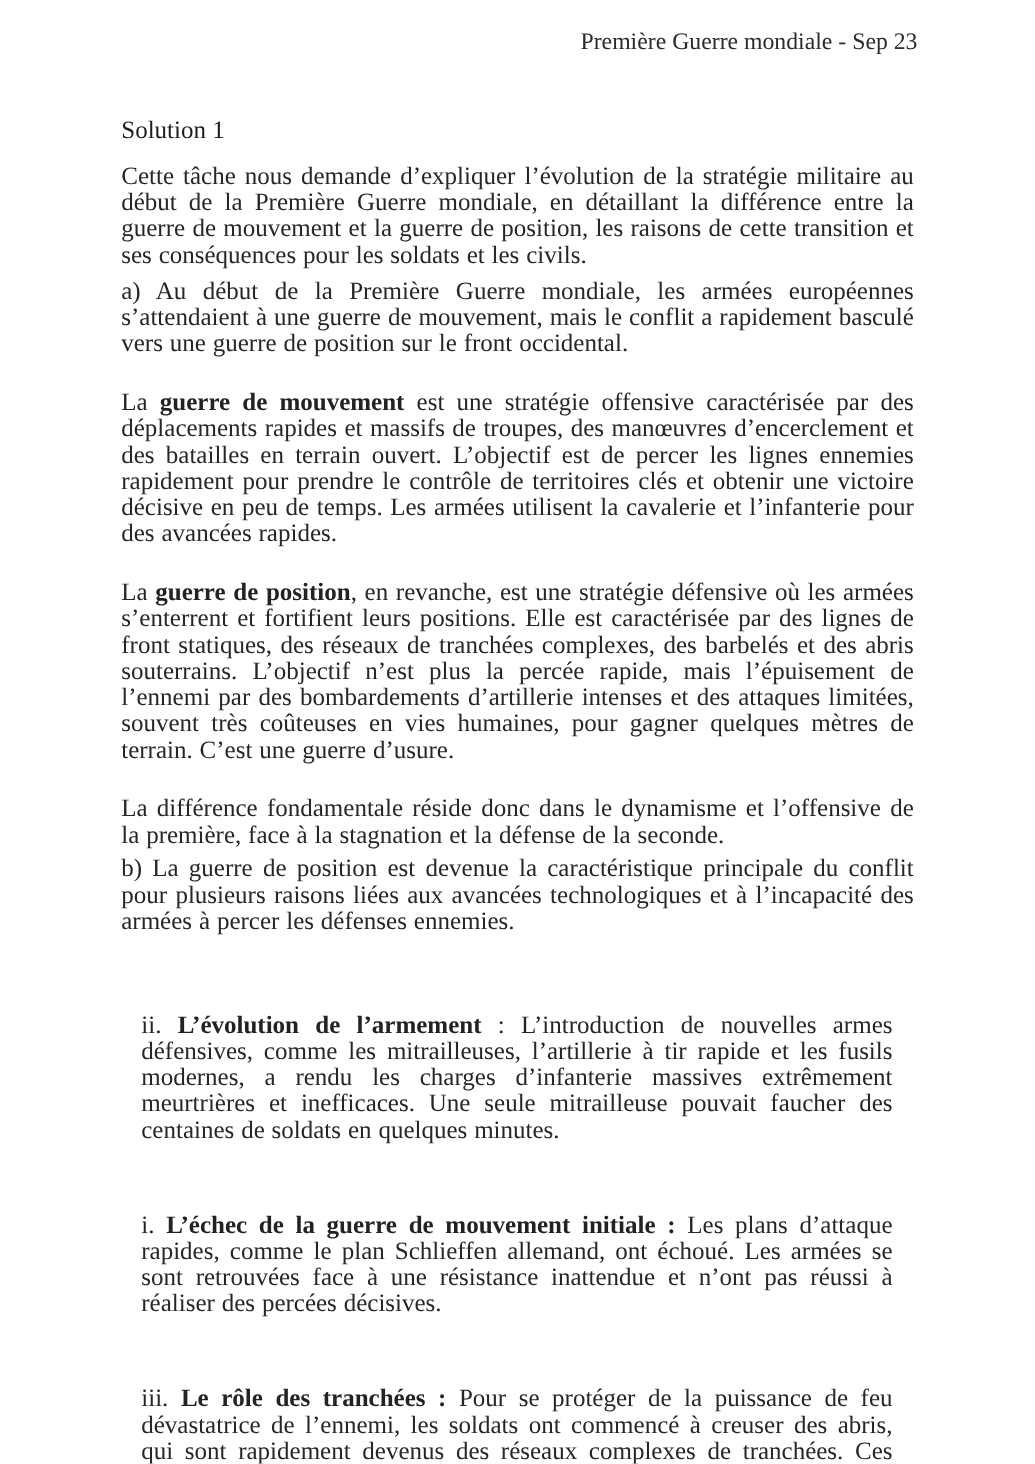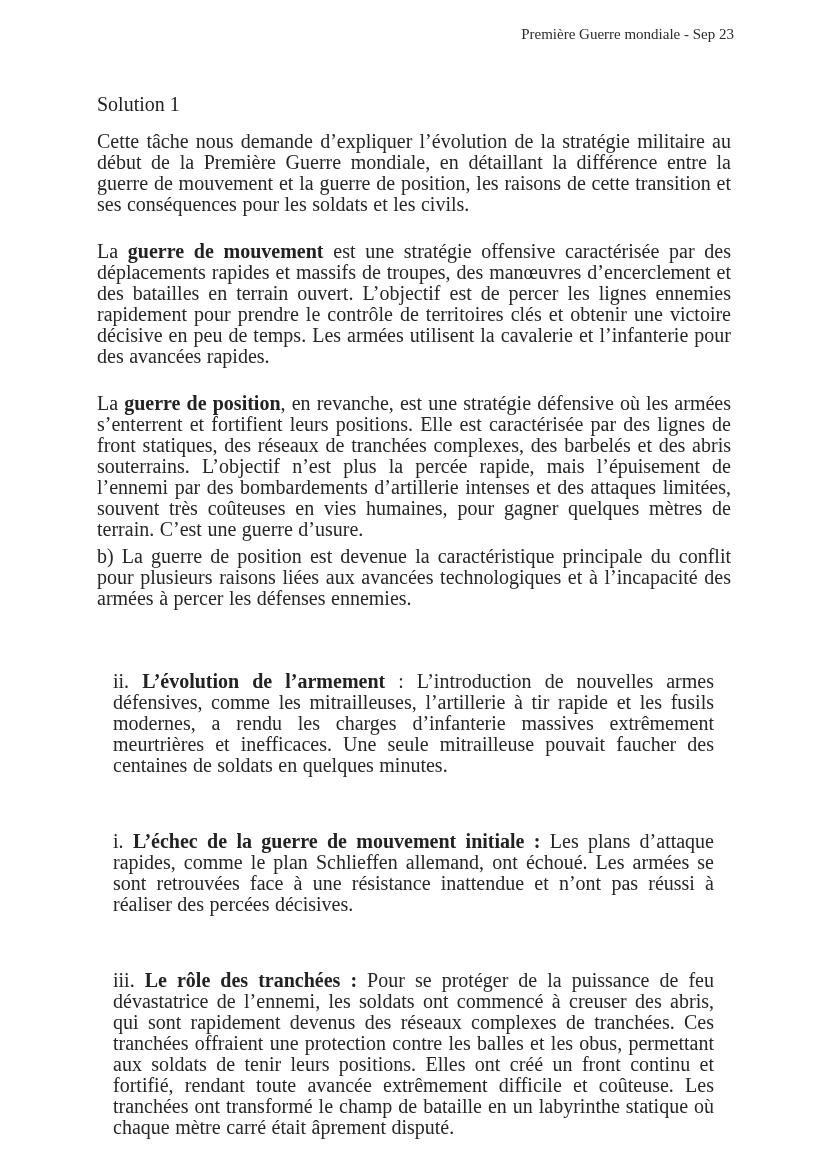--- a/index.html
+++ b/index.html
@@ -15,21 +15,21 @@
     font-family: "Liberation Serif", "DejaVu Serif", serif;
     color: #262626;
     overflow: hidden;
   }
   .running-header {
     position: absolute;
     top: 26px;
     left: 97px;
     right: 94px;
     text-align: right;
-    font-size: 15px;
+    font-size: 19px;
     line-height: 16px;
     color: #2b2b2b;
   }
   .content {
     position: absolute;
     left: 97px;
     top: 92px;
     width: 634px;
   }
   .doc-title {
@@ -79,25 +79,27 @@
   <div class="running-header">
     <span>Première Guerre mondiale - Sep 23</span>
   </div>
 
   <div class="content">
 
     <h1 class="doc-title">Solution 1</h1>
 
     <p class="para p-intro"><span>Cette tâche nous demande d’expliquer l’évolution de la stratégie militaire au début de la Première Guerre mondiale, en détaillant la différence entre la guerre de mouvement et la guerre de position, les raisons de cette transition et ses conséquences pour les soldats et les civils.</span></p>
 
+    <p class="para p-point-a"><span>a) Au début de la Première Guerre mondiale, les armées européennes s’attendaient à une guerre de mouvement, mais le conflit a rapidement basculé vers une guerre de position sur le front occidental.</span></p>
 
     <p class="para p-movement"><span>La </span><b>guerre de mouvement</b><span> est une stratégie offensive caractérisée par des déplacements rapides et massifs de troupes, des manœuvres d’encerclement et des batailles en terrain ouvert. L’objectif est de percer les lignes ennemies rapidement pour prendre le contrôle de territoires clés et obtenir une victoire décisive en peu de temps. Les armées utilisent la cavalerie et l’infanterie pour des avancées rapides.</span></p>
 
     <p class="para p-position"><span>La </span><b>guerre de position</b><span>, en revanche, est une stratégie défensive où les armées s’enterrent et fortifient leurs positions. Elle est caractérisée par des lignes de front statiques, des réseaux de tranchées complexes, des barbelés et des abris souterrains. L’objectif n’est plus la percée rapide, mais l’épuisement de l’ennemi par des bombardements d’artillerie intenses et des attaques limitées, souvent très coûteuses en vies humaines, pour gagner quelques mètres de terrain. C’est une guerre d’usure.</span></p>
 
+    <p class="para p-difference"><span>La différence fondamentale réside donc dans le dynamisme et l’offensive de la première, face à la stagnation et la défense de la seconde.</span></p>
 
     <p class="para p-point-b"><span>b) La guerre de position est devenue la caractéristique principale du conflit pour plusieurs raisons liées aux avancées technologiques et à l’incapacité des armées à percer les défenses ennemies.</span></p>
 
     <p class="para list-item li-2"><span>ii. </span><b>L’évolution de l’armement</b><span> : L’introduction de nouvelles armes défensives, comme les mitrailleuses, l’artillerie à tir rapide et les fusils modernes, a rendu les charges d’infanterie massives extrêmement meurtrières et inefficaces. Une seule mitrailleuse pouvait faucher des centaines de soldats en quelques minutes.</span></p>
 
     <p class="para list-item li-1"><span>i. </span><b>L’échec de la guerre de mouvement initiale :</b><span> Les plans d’attaque rapides, comme le plan Schlieffen allemand, ont échoué. Les armées se sont retrouvées face à une résistance inattendue et n’ont pas réussi à réaliser des percées décisives.</span></p>
 
     <p class="para list-item li-3"><span>iii. </span><b>Le rôle des tranchées :</b><span> Pour se protéger de la puissance de feu dévastatrice de l’ennemi, les soldats ont commencé à creuser des abris, qui sont rapidement devenus des réseaux complexes de tranchées. Ces tranchées offraient une protection contre les balles et les obus, permettant aux soldats de tenir leurs positions. Elles ont créé un front continu et fortifié, rendant toute avancée extrêmement difficile et coûteuse. Les tranchées ont transformé le champ de bataille en un labyrinthe statique où chaque mètre carré était âprement disputé.</span></p>
 
   </div>

